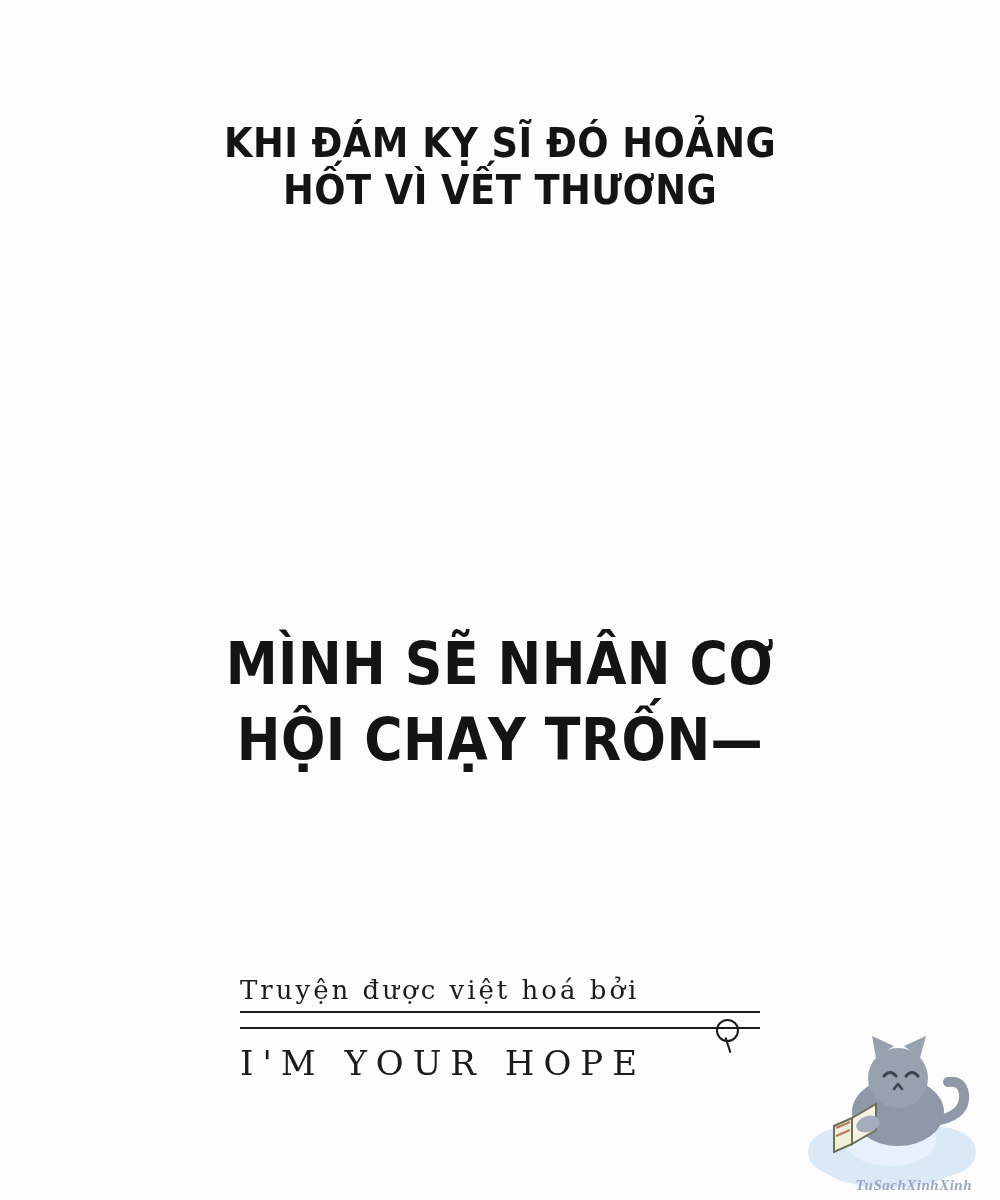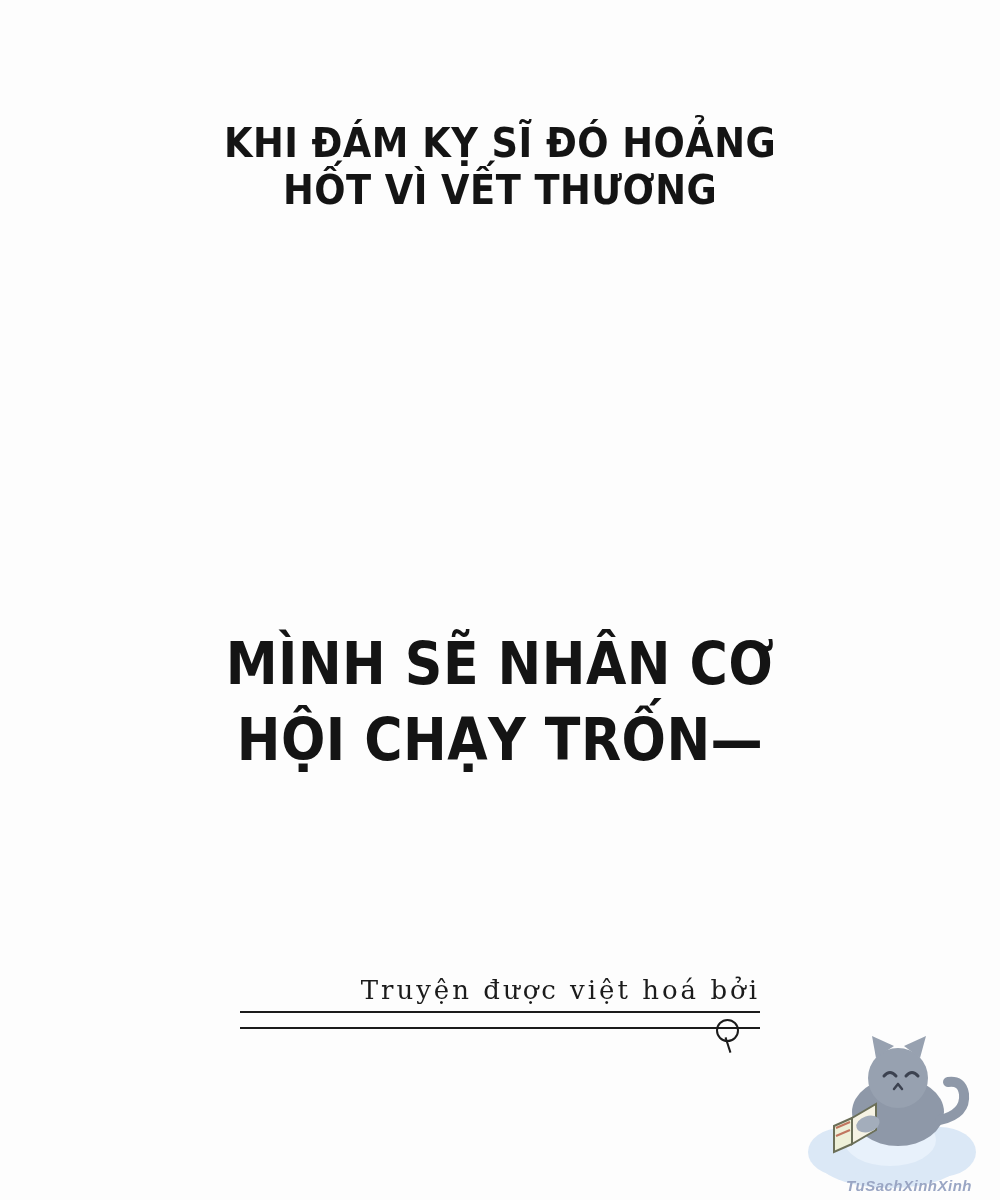--- a/index.html
+++ b/index.html
@@ -52,21 +52,21 @@
     display: block;
     margin-bottom: 8px;
   }
 
   
   .credits {
     position: absolute;
     left: 240px;
     top: 975px;
     width: 520px;
-    text-align: right;
+    text-align: left;
     color: #1b1b1b;
   }
   .credits-line-1 {
     font-family: "DejaVu Serif", serif;
     font-size: 26px;
     letter-spacing: 3px;
     padding-bottom: 6px;
     white-space: nowrap;
   }
   .rule {
@@ -124,21 +124,21 @@
     bottom: 0;
     width: 200px;
     height: 200px;
   }
   .mascot svg { display: block; }
 
   .watermark {
     position: absolute;
     right: 28px;
     bottom: 6px;
-    font-family: Liberation Sans, sans-serif;
+    font-family: Liberation Serif, serif;
     font-size: 15px;
     font-style: italic;
     font-weight: bold;
     color: #9aa6c4;
     letter-spacing: 0.5px;
   }
 </style>
 </head>
 <body>
 
@@ -157,20 +157,21 @@
   <div class="credits">
     <div class="credits-line-1">Truyện được việt hoá bởi</div>
     <div class="rule"></div>
     <div class="credits-url">
       <span class="magnifier">
         <span class="glass"></span>
         <span class="handle"></span>
       </span>
     </div>
     <div class="rule"></div>
+    <div class="credits-brand">I'M YOUR HOPE</div>
   </div>
 
   <div class="mascot">
     <svg viewBox="0 0 200 200" width="200" height="200" aria-hidden="true">
 
       <ellipse cx="100" cy="158" rx="74" ry="30" fill="#dbe8f6"></ellipse>
       <ellipse cx="52" cy="152" rx="34" ry="24" fill="#dbe8f6"></ellipse>
       <ellipse cx="150" cy="152" rx="36" ry="25" fill="#dbe8f6"></ellipse>
       <ellipse cx="100" cy="140" rx="46" ry="26" fill="#e8f1fb"></ellipse>
 

